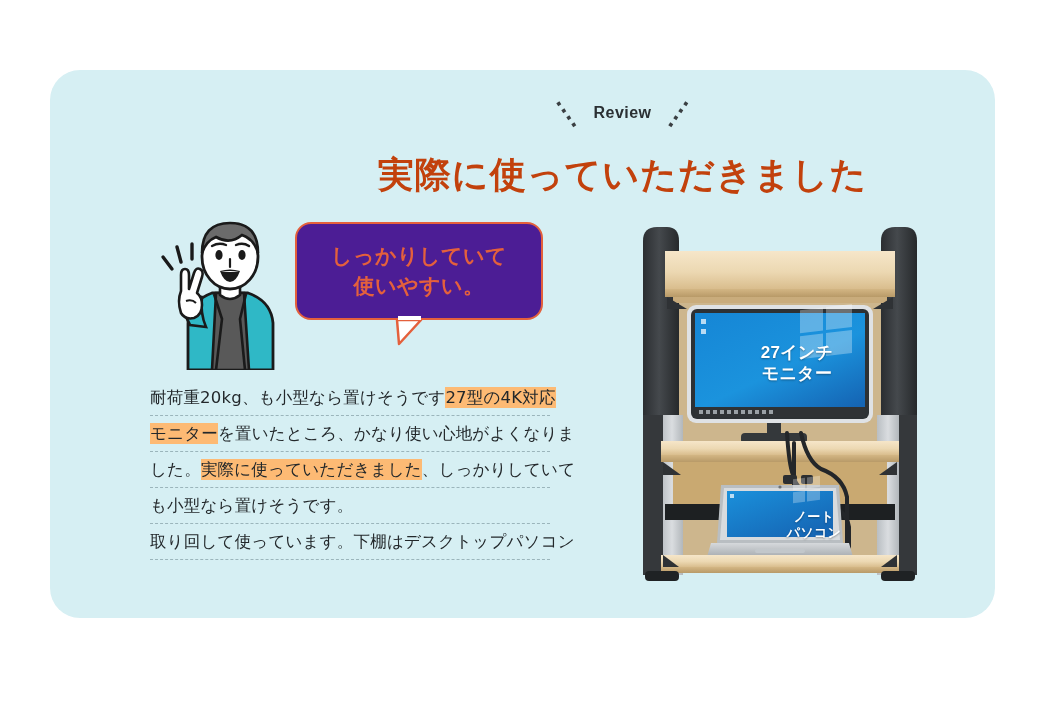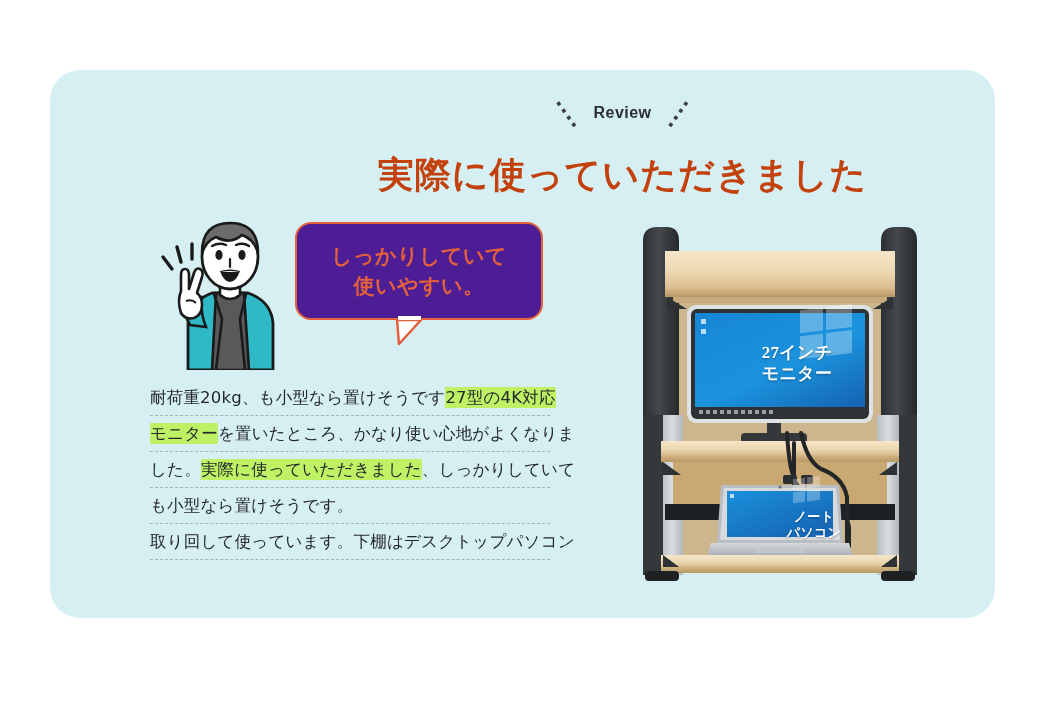--- a/index.html
+++ b/index.html
@@ -119,42 +119,42 @@
     height: 35px;
     line-height: 35px;
     font-size: 16.5px;
     color: #23282b;
     letter-spacing: 0.2px;
     font-family: "DejaVu Sans", "Liberation Sans", sans-serif;
     border-bottom: 1px dashed #9bb5bb;
     white-space: nowrap;
   }
   .body-line .hl {
-    background: #bef264;
+    background: #fdba74;
     padding: 1px 0;
   }
 
   
   #furniture-photo {
     position: absolute;
     left: 565px;
     top: 105px;
     width: 330px;
     height: 420px;
   }
   #monitor-screen-label,
   #laptop-screen-label {
     position: absolute;
     color: #ffffff;
     font-weight: bold;
     text-align: center;
     line-height: 1.22;
     white-space: pre-line;
     text-shadow: 0 1px 2px rgba(0,0,0,0.35);
-    font-family: Liberation Serif, serif;
+    font-family: Liberation Sans, sans-serif;
     pointer-events: none;
   }
   #monitor-screen-label {
     left: 122px;
     top: 168px;
     width: 120px;
     font-size: 17px;
     letter-spacing: 0.3px;
   }
   #laptop-screen-label {

